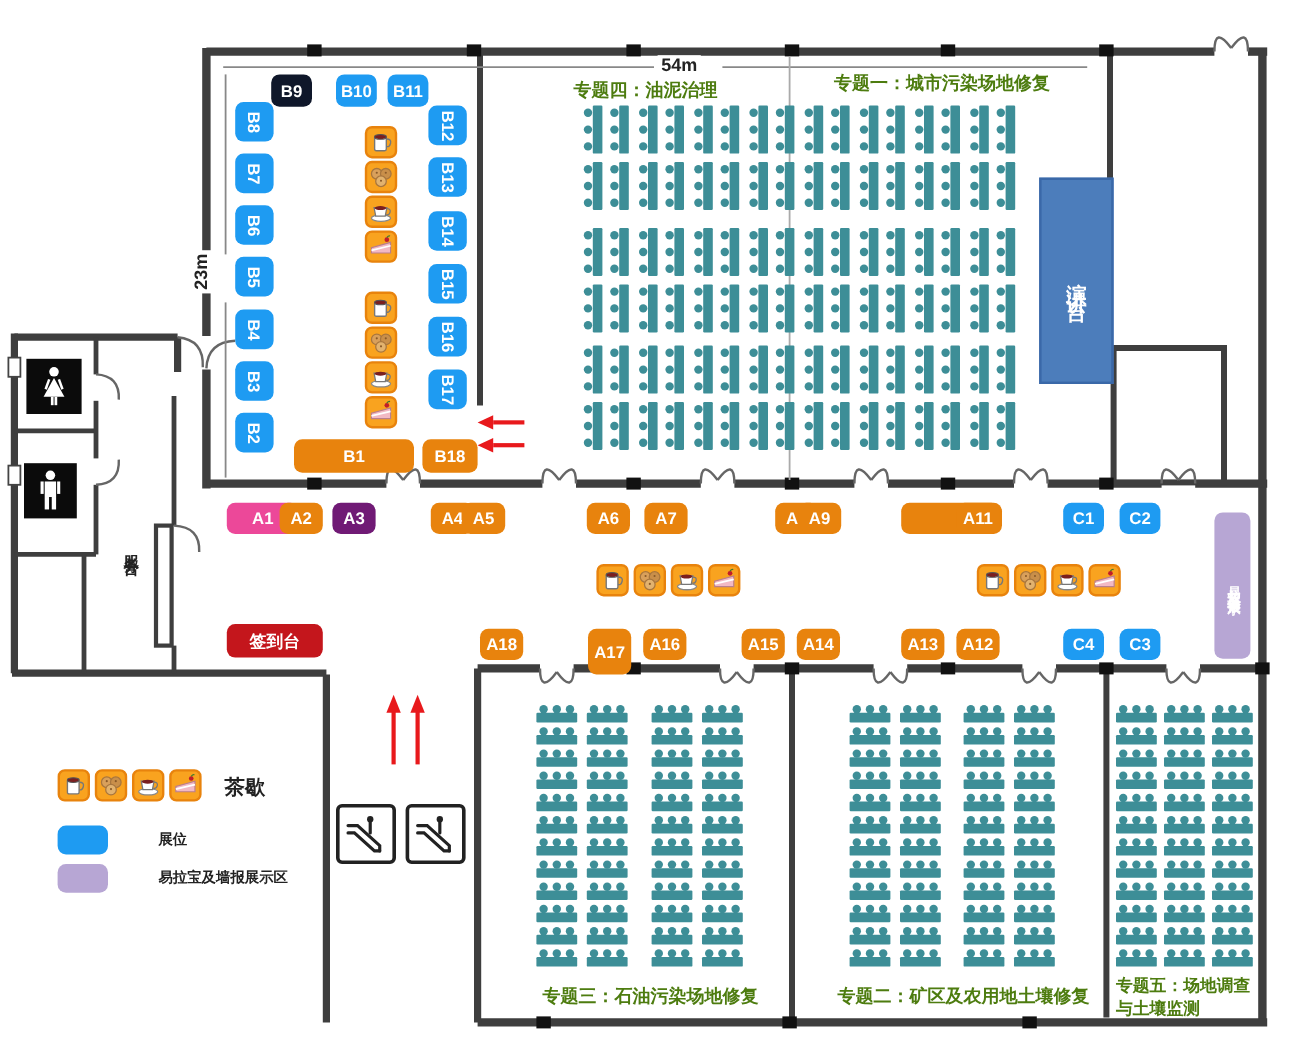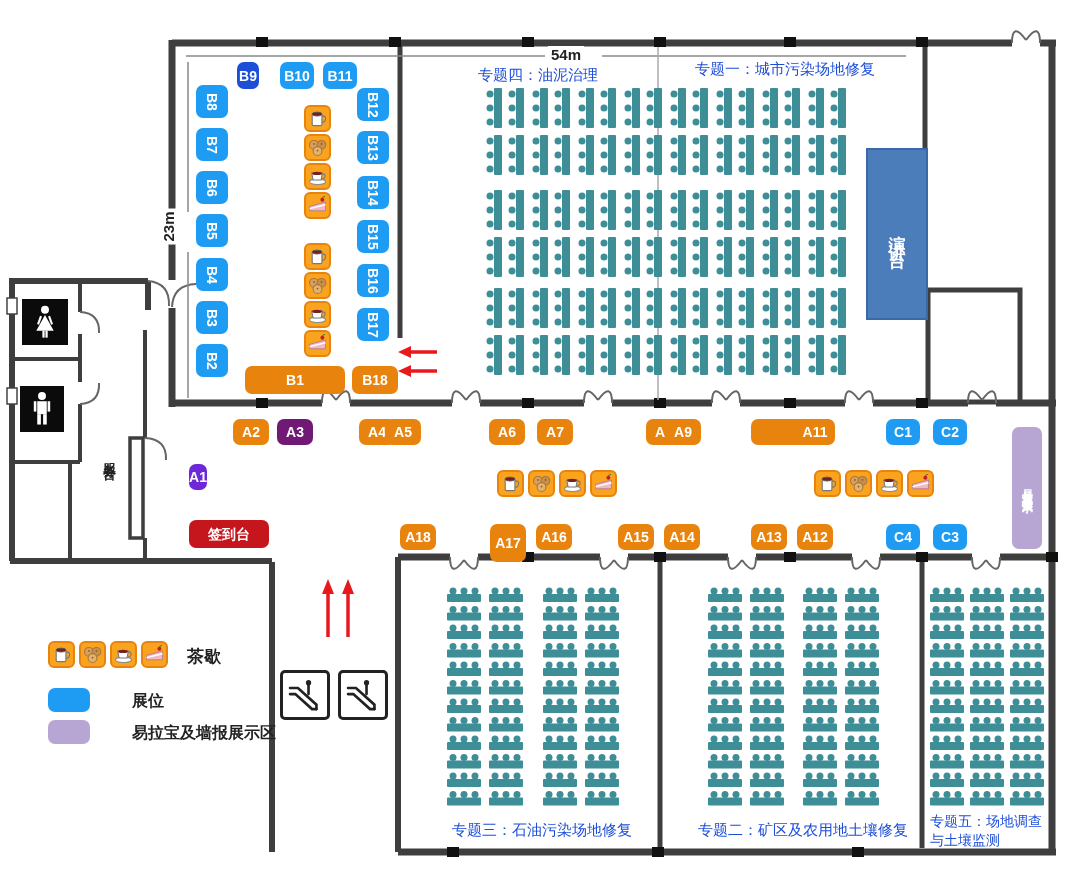--- a/index.html
+++ b/index.html
@@ -2,40 +2,40 @@
 <html><head>
 <meta charset="utf-8">
 <style>
   html,body{margin:0;padding:0;background:#fff;}
   #plan{position:relative;width:1080px;height:875px;background:#fff;overflow:hidden;
         font-family:"Liberation Sans","DejaVu Sans",sans-serif;}
   #base{position:absolute;left:0;top:0;}
   .booth{position:absolute;display:flex;align-items:center;justify-content:center;
          color:#fff;font-weight:bold;font-size:14px;border-radius:7px;line-height:1;}
   .booth.rot{writing-mode:vertical-rl;}
-  .topic{position:absolute;font-size:15px;font-weight:normal;color:#1d4ed8;white-space:nowrap;}
+  .topic{position:absolute;font-size:15px;font-weight:bold;color:#4d7c0f;white-space:nowrap;}
   .topic.wrap{white-space:normal;font-size:14px;line-height:1.35;}
   .dim{position:absolute;font-size:15px;font-weight:bold;color:#222;background:#fff;padding:0 3px;}
   .podium{position:absolute;background:#4c7dbb;border:2px solid #3a68a8;display:flex;
           align-items:center;justify-content:center;color:#fff;font-weight:bold;font-size:17px;
           writing-mode:vertical-lr;letter-spacing:8px;}
   .viproom{position:absolute;display:flex;flex-direction:column;align-items:center;justify-content:center;
            font-weight:bold;font-size:15px;color:#222;line-height:1.3;}
   .vbanner{position:absolute;background:#b7a6d4;border-radius:7px;display:flex;align-items:center;
            justify-content:center;color:#fff;writing-mode:vertical-lr;font-size:11px;
            letter-spacing:2px;font-weight:bold;}
   .vtext{position:absolute;writing-mode:vertical-lr;font-size:13px;font-weight:600;color:#222;letter-spacing:2px;}
   .rot270{position:absolute;transform:rotate(-90deg);transform-origin:center;}
   .tea{position:absolute;width:27px;height:27px;background:#f9a31f;border:2px solid #e8830d;
        border-radius:6px;box-sizing:border-box;}
   .tea svg{display:block;}
   .toilet{position:absolute;background:#0b0b0b;display:flex;align-items:center;justify-content:center;}
   .esc{position:absolute;width:50px;height:50px;background:#fff;border:3px solid #222;
        border-radius:5px;box-sizing:border-box;}
-  .legend-label{position:absolute;font-size:16px;font-weight:bold;color:#222;white-space:nowrap;}
+  .legend-label{position:absolute;font-size:12px;font-weight:bold;color:#222;white-space:nowrap;}
   .swatch{position:absolute;width:42px;height:24px;border-radius:7px;}
 </style>
 </head>
 <body>
 
 <div id="plan">
 
   <svg id="base" width="1080" height="875" viewBox="0 0 1080 875">
     <g stroke="#3e3e3e" stroke-width="7">
       <line x1="172" y1="43" x2="1012" y2="43"></line>
@@ -1126,39 +1126,39 @@
     </svg>
   </div>
 
   <div class="legend-label" style="left:187px;top:645px;font-size:17px;">茶歇</div>
   <div class="swatch" style="left:48px;top:688px;background:#1e9bf2;"></div>
   <div class="legend-label" style="left:132px;top:691px;">展位</div>
   <div class="swatch" style="left:48px;top:720px;background:#b7a6d4;"></div>
   <div class="legend-label" style="left:132px;top:723px;">易拉宝及墙报展示区</div>
 
   <div id="booths-layer">
-      <div class="booth" style="left: 237px; top: 62px; width: 22px; height: 27px; background: #1d4ed8;">B9</div>
+      <div class="booth" style="left: 226px; top: 62px; width: 34px; height: 27px; background: #0f172a;">B9</div>
       <div class="booth" style="left: 280px; top: 62px; width: 34px; height: 27px; background: rgb(30, 155, 242);">B10</div>
       <div class="booth" style="left: 323px; top: 62px; width: 34px; height: 27px; background: rgb(30, 155, 242);">B11</div>
       <div class="booth rot" style="left: 196px; top: 85px; width: 32px; height: 33px; background: rgb(30, 155, 242);">B8</div>
       <div class="booth rot" style="left: 196px; top: 128px; width: 32px; height: 33px; background: rgb(30, 155, 242);">B7</div>
       <div class="booth rot" style="left: 196px; top: 171px; width: 32px; height: 33px; background: rgb(30, 155, 242);">B6</div>
       <div class="booth rot" style="left: 196px; top: 214px; width: 32px; height: 33px; background: rgb(30, 155, 242);">B5</div>
       <div class="booth rot" style="left: 196px; top: 258px; width: 32px; height: 33px; background: rgb(30, 155, 242);">B4</div>
       <div class="booth rot" style="left: 196px; top: 301px; width: 32px; height: 33px; background: rgb(30, 155, 242);">B3</div>
       <div class="booth rot" style="left: 196px; top: 344px; width: 32px; height: 33px; background: rgb(30, 155, 242);">B2</div>
       <div class="booth rot" style="left: 357px; top: 88px; width: 32px; height: 33px; background: rgb(30, 155, 242);">B12</div>
       <div class="booth rot" style="left: 357px; top: 131px; width: 32px; height: 33px; background: rgb(30, 155, 242);">B13</div>
       <div class="booth rot" style="left: 357px; top: 176px; width: 32px; height: 33px; background: rgb(30, 155, 242);">B14</div>
       <div class="booth rot" style="left: 357px; top: 220px; width: 32px; height: 33px; background: rgb(30, 155, 242);">B15</div>
       <div class="booth rot" style="left: 357px; top: 264px; width: 32px; height: 33px; background: rgb(30, 155, 242);">B16</div>
       <div class="booth rot" style="left: 357px; top: 308px; width: 32px; height: 33px; background: rgb(30, 155, 242);">B17</div>
       <div class="booth" style="left: 245px; top: 366px; width: 100px; height: 28px; background: rgb(232, 131, 13);">B1</div>
       <div class="booth" style="left: 352px; top: 366px; width: 46px; height: 28px; background: rgb(232, 131, 13);">B18</div>
-      <div class="booth" style="left: 189px; top: 419px; width: 18px; height: 26px; background: #6d28d9; margin-top: 45px;">A1</div>
+      <div class="booth" style="left: 189px; top: 419px; width: 60px; height: 26px; background: #ec4899;">A1</div>
       <div class="booth" style="left: 233px; top: 419px; width: 36px; height: 26px; background: rgb(232, 131, 13);">A2</div>
       <div class="booth" style="left: 277px; top: 419px; width: 36px; height: 26px; background: #701a75;">A3</div>
       <div class="booth" style="left: 359px; top: 419px; width: 36px; height: 26px; background: rgb(232, 131, 13); text-align: right;">A4</div>
       <div class="booth" style="left: 385px; top: 419px; width: 36px; height: 26px; background: rgb(232, 131, 13);">A5</div>
       <div class="booth" style="left: 489px; top: 419px; width: 36px; height: 26px; background: rgb(232, 131, 13);">A6</div>
       <div class="booth" style="left: 537px; top: 419px; width: 36px; height: 26px; background: rgb(232, 131, 13);">A7</div>
       <div class="booth" style="left: 617px; top: 419px; width: 36px; height: 26px; background: rgb(232, 131, 13); margin-left: 29px;">A8</div>
       <div class="booth" style="left: 665px; top: 419px; width: 36px; height: 26px; background: rgb(232, 131, 13);">A9</div>
       <div class="booth" style="left: 751px; top: 419px; width: 40px; height: 26px; background: rgb(232, 131, 13); padding-left: 44px;">A10</div>
       <div class="booth" style="left: 797px; top: 419px; width: 36px; height: 26px; background: rgb(232, 131, 13);">A11</div>

